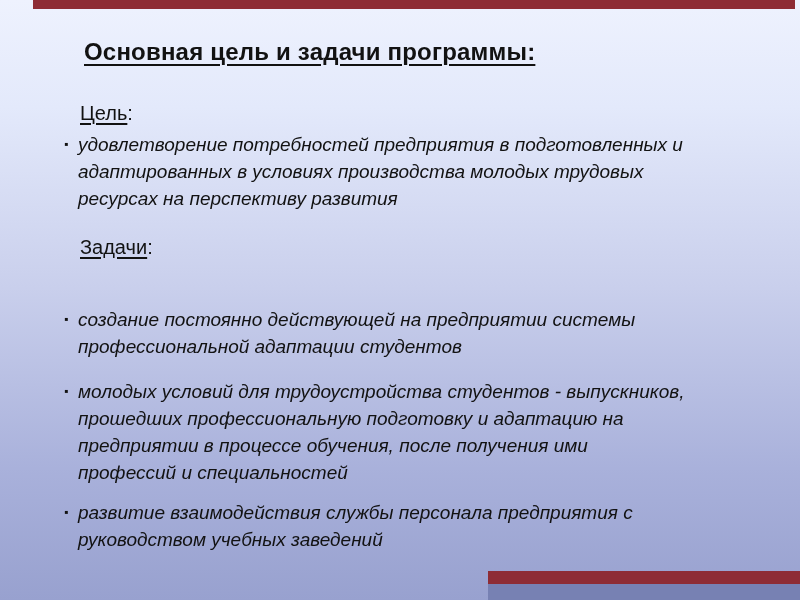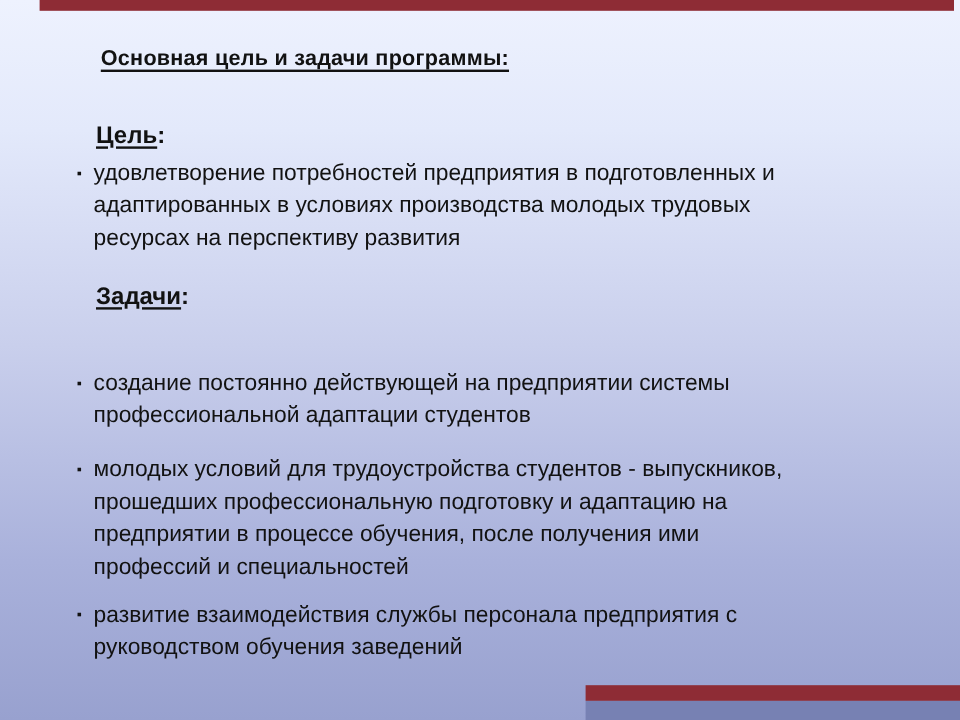--- a/index.html
+++ b/index.html
@@ -36,32 +36,32 @@
   }
   .bottom-bar {
     position: absolute;
     left: 488px; right: 0; top: 571px;
     height: 13px;
     background: #8e2c35;
   }
   .title {
     position: absolute;
     left: 84px; top: 38px;
-    font-size: 18px;
+    font-size: 24px;
     font-weight: bold;
     text-decoration: underline;
     text-decoration-thickness: 2px;
     text-underline-offset: 4px;
     letter-spacing: 0.2px;
   }
   .section-heading {
     position: absolute;
     left: 80px;
     font-size: 20px;
-    font-weight: bold;
+    font-weight: normal;
   }
   .section-heading .hd {
     text-decoration: underline;
     text-decoration-thickness: 2px;
     text-underline-offset: 3px;
   }
   .goal-heading { top: 102px; }
   .tasks-heading { top: 236px; }
   .bullet {
     position: absolute;
@@ -71,20 +71,21 @@
     font-size: 19px;
     line-height: 27px;
   }
   .bullet .marker {
     flex: 0 0 14px;
     font-size: 12px;
     line-height: 27px;
   }
   .bullet .text {
     white-space: pre-line;
+    font-style: italic;
   }
   .goal-bullet  { top: 131px; }
   .task-bullet-1 { top: 306px; }
   .task-bullet-2 { top: 378px; }
   .task-bullet-3 { top: 499px; }
 </style>
 </head>
 <body>
 
 <div class="slide">
@@ -116,16 +117,16 @@
     <span class="marker">▪</span>
     <span class="text">молодых условий для трудоустройства студентов - выпускников,
 прошедших профессиональную подготовку и адаптацию на
 предприятии в процессе обучения, после получения ими
 профессий и специальностей</span>
   </div>
 
   <div class="bullet task-bullet-3">
     <span class="marker">▪</span>
     <span class="text">развитие взаимодействия службы персонала предприятия с
-руководством обучения заведений</span>
+руководством учебных заведений</span>
   </div>
 
 </div>
 
 </body></html>

